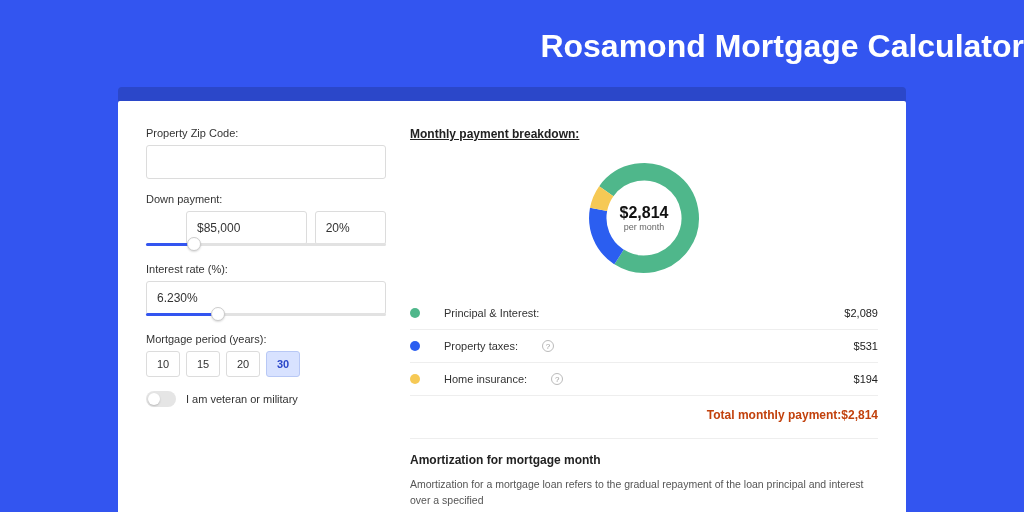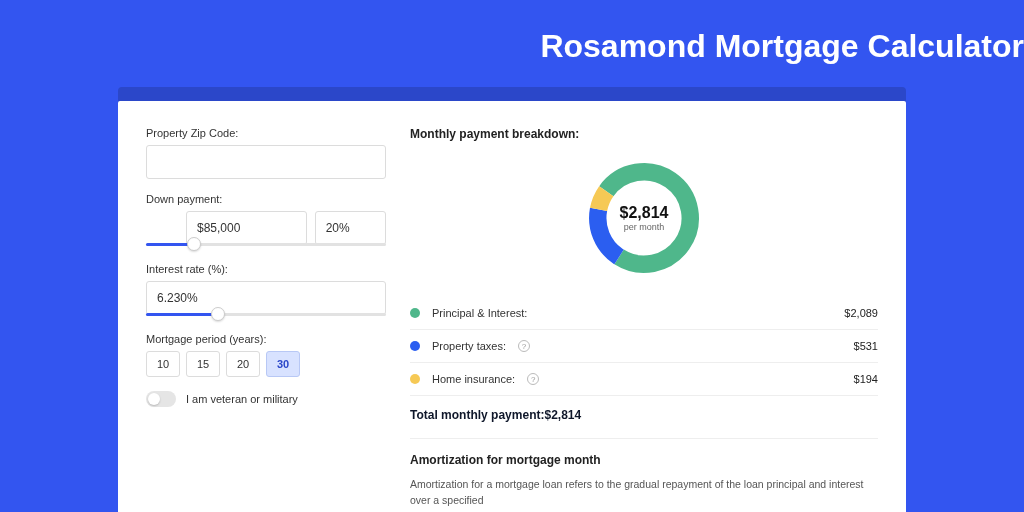--- a/index.html
+++ b/index.html
@@ -125,20 +125,21 @@
     left: 2px;
     box-shadow: 0 1px 2px rgba(0,0,0,0.2);
   }
   .toggle-label { font-size: 11px; color: #333; }
 
   .breakdown-title {
     font-size: 12px;
     font-weight: 700;
     color: #222;
     margin-bottom: 16px;
+    text-decoration: underline;
   }
   .donut-wrap {
     display: flex;
     justify-content: center;
     margin-bottom: 18px;
   }
   .donut {
     width: 122px;
     height: 122px;
     position: relative;
@@ -157,44 +158,44 @@
   .legend-row {
     display: flex;
     align-items: center;
     justify-content: space-between;
     padding: 10px 0;
     border-top: 1px solid #eee;
     font-size: 11px;
     color: #333;
   }
   .legend-row:first-of-type { border-top: none; }
-  .legend-left { display: flex; align-items: center; gap: 12px; }
+  .legend-left { display: flex; align-items: center; gap: 24px; }
   .dot { width: 10px; height: 10px; border-radius: 50%; }
   .dot-green { background: #4fb78b; }
   .dot-blue { background: #2b5ef0; }
   .dot-yellow { background: #f6c955; }
   .info-icon {
     width: 12px; height: 12px;
     border: 1px solid #bbb;
     border-radius: 50%;
     display: inline-flex;
     align-items: center;
     justify-content: center;
     font-size: 8px;
     color: #999;
   }
   .legend-val { font-size: 11px; color: #222; }
   .total-row {
     display: flex;
-    justify-content: flex-start;
+    justify-content: flex-end;
     padding: 12px 0 16px 0;
     border-top: 1px solid #eee;
     font-size: 12px;
     font-weight: 700;
-    color: #0f172a;
+    color: #c2410c;
   }
   .amort-title {
     font-size: 12px;
     font-weight: 700;
     color: #222;
     padding-top: 14px;
     border-top: 1px solid #eee;
     margin-bottom: 10px;
   }
   .amort-text {

